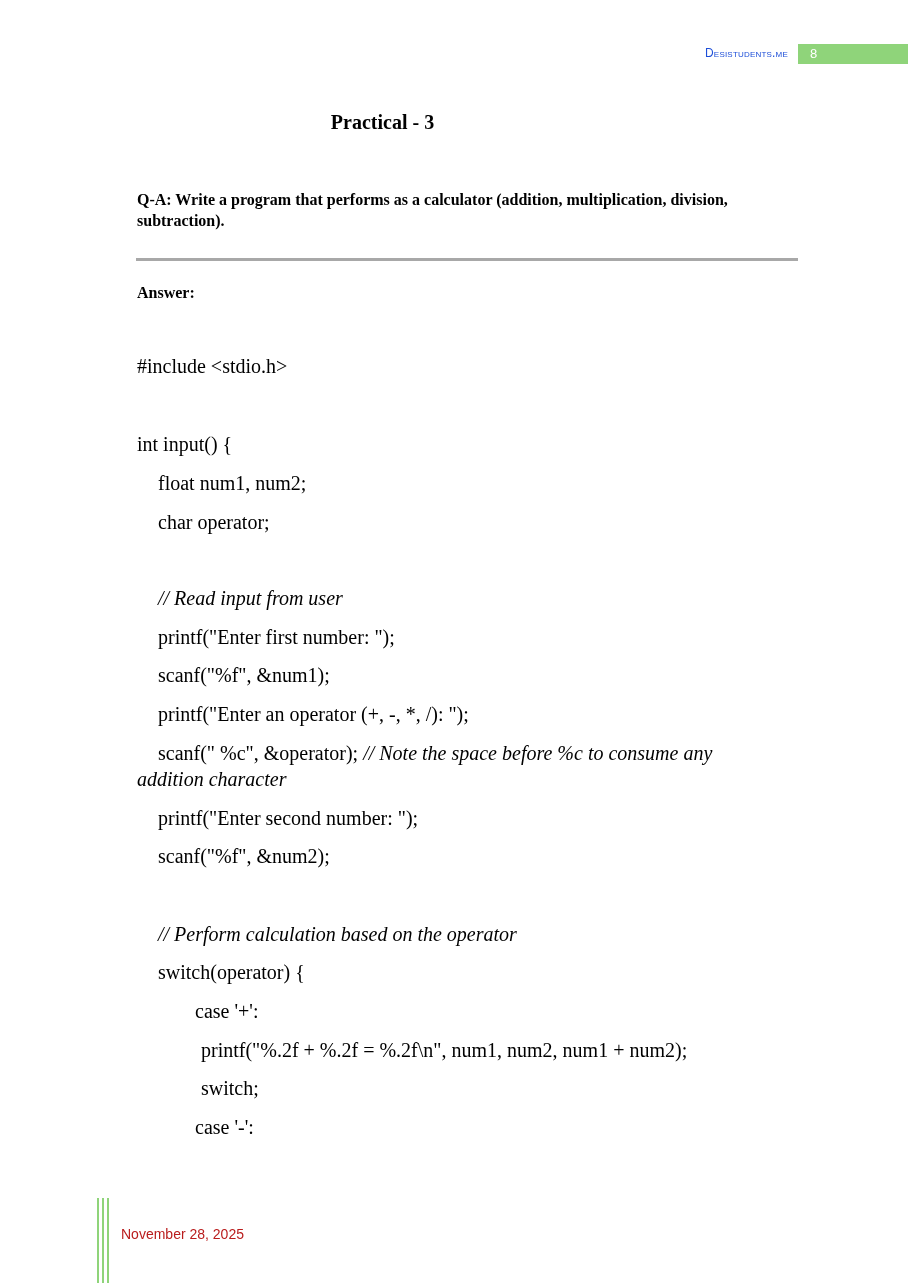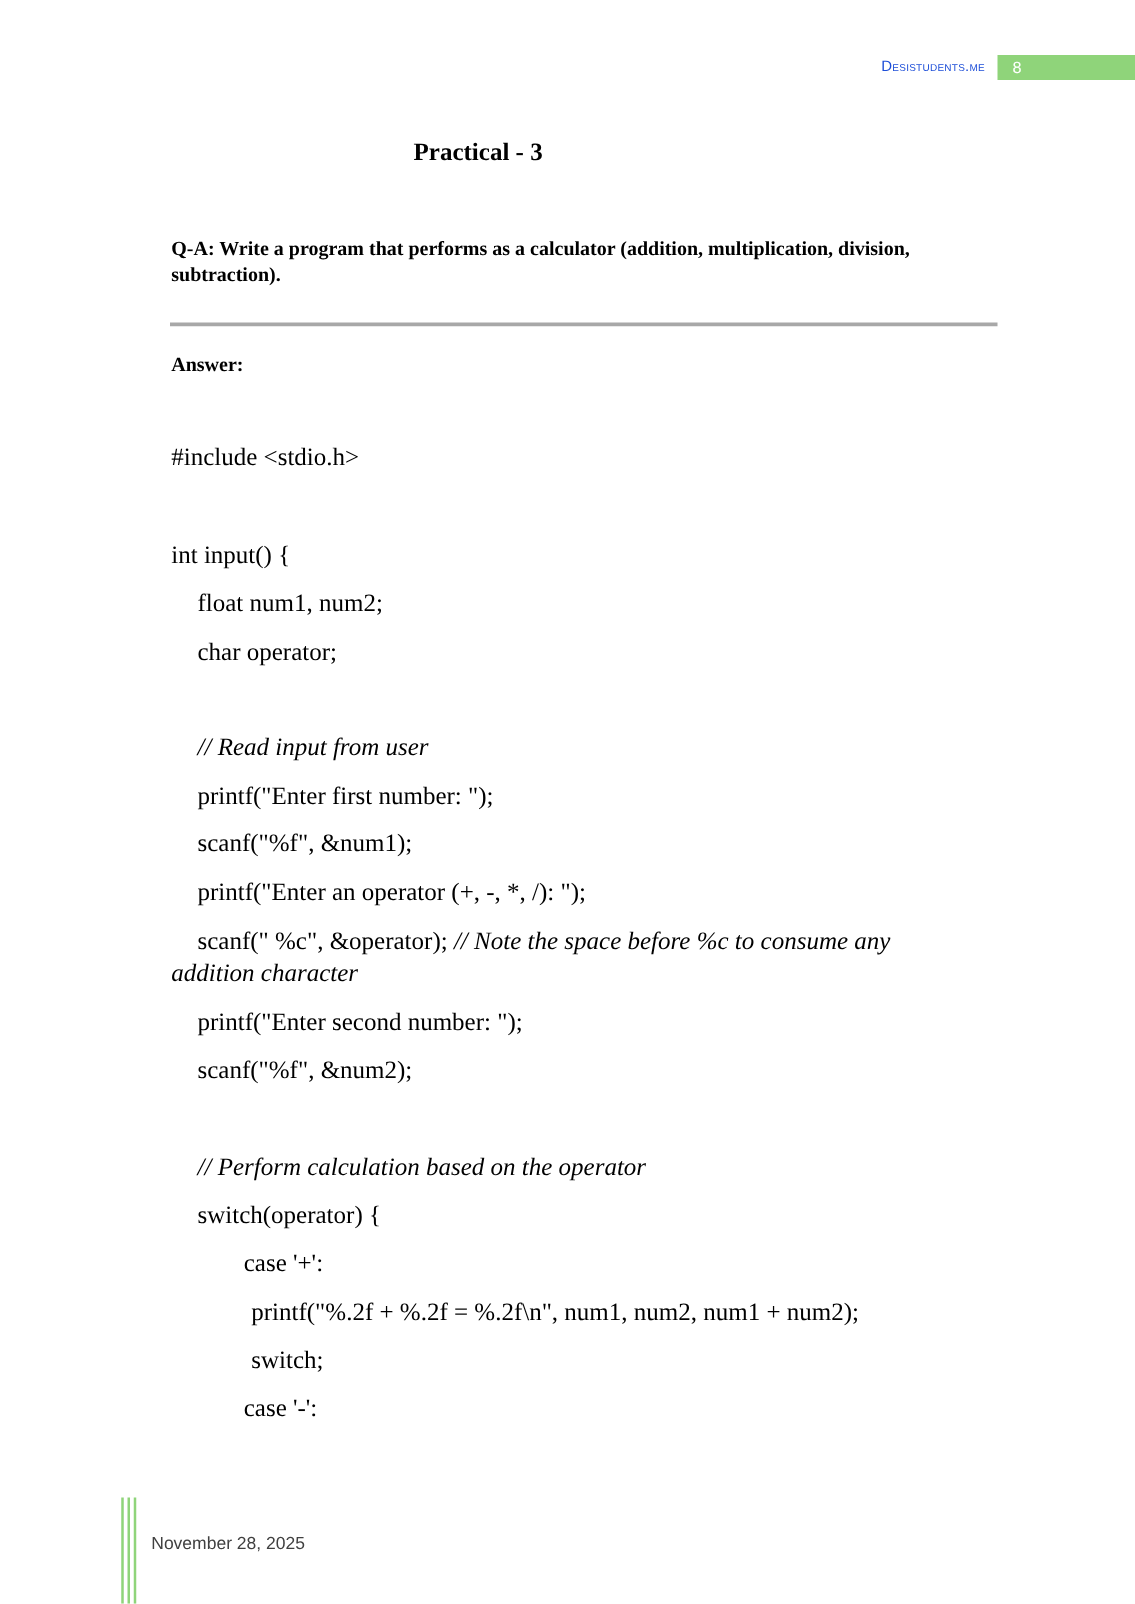--- a/index.html
+++ b/index.html
@@ -18,21 +18,21 @@
   .indent2 { left: 179px; margin-left: 16px; }
   .indent3 { left: 201px; }
   .comment { font-style: italic; font-family: Liberation Serif, serif; }
   .wrap-cont { left: 137px; }
 
   .footer-bars { position: absolute; top: 1198px; left: 97px; height: 85px; width: 14px; }
   .footer-bars span { position: absolute; top: 0; bottom: 0; width: 2px; background: #8fd47a; }
   .footer-bars span:nth-child(1) { left: 0; }
   .footer-bars span:nth-child(2) { left: 5px; }
   .footer-bars span:nth-child(3) { left: 10px; }
-  .footer-date { position: absolute; top: 1226px; left: 121px; font-family: "Liberation Sans", sans-serif; font-size: 14px; color: #404040; }
+  .footer-date { position: absolute; top: 1226px; left: 121px; font-family: "Liberation Sans", sans-serif; font-size: 14px; color: #b91c1c; }
 </style>
 </head>
 <body>
 
 <div>
   <div class="header-site">Desistudents.me</div>
   <div class="page-badge">8</div>
 </div>
 
 <div class="title">Practical - 3</div>

